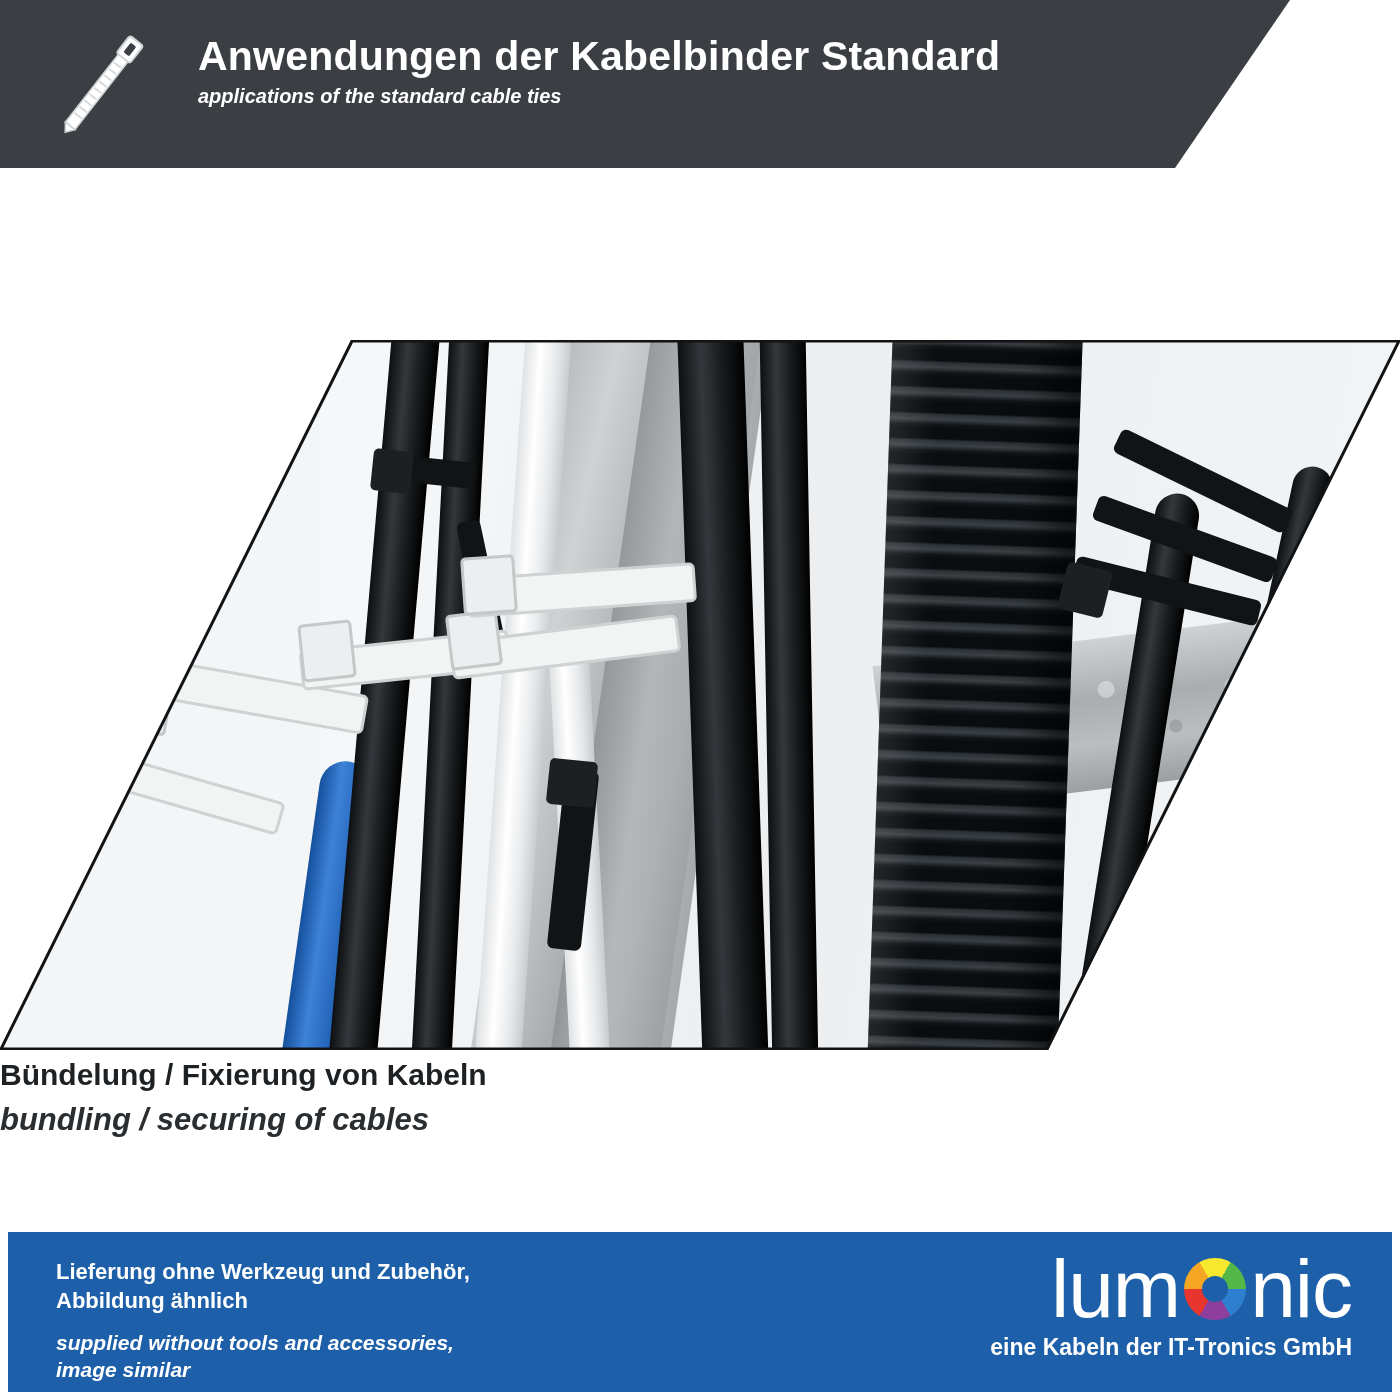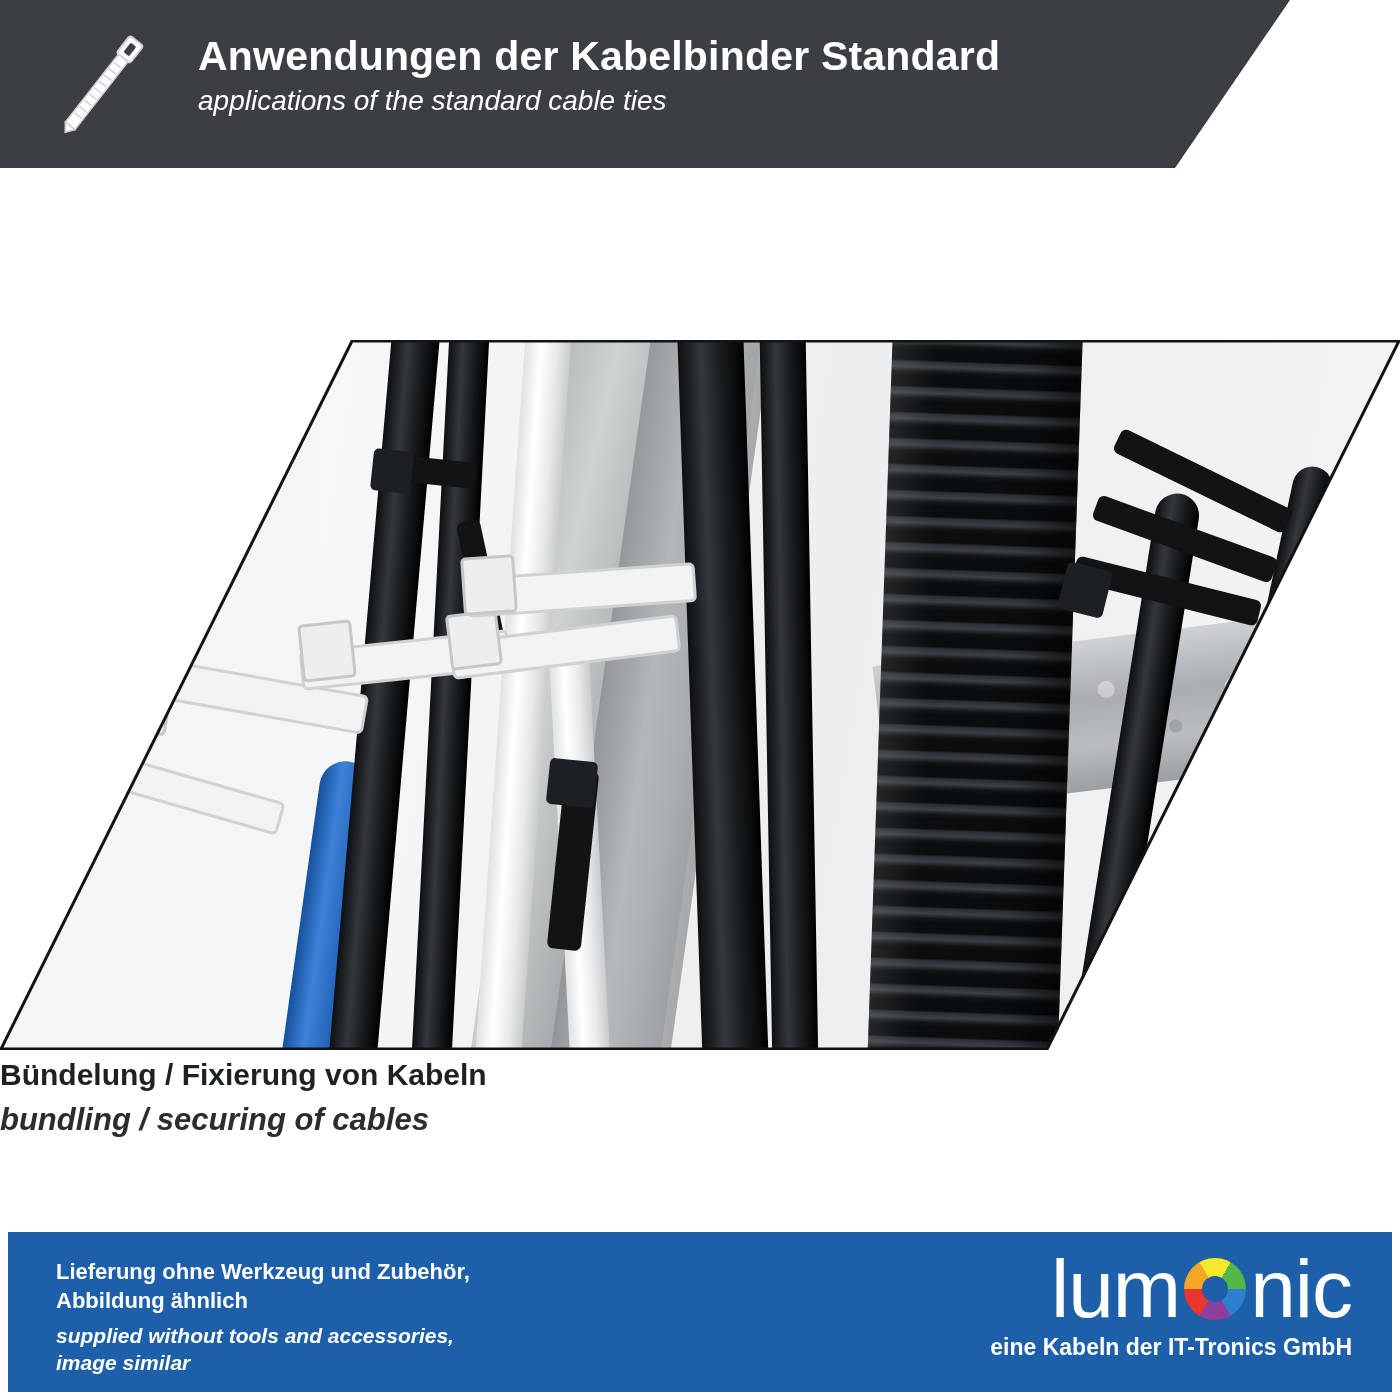--- a/index.html
+++ b/index.html
@@ -42,22 +42,22 @@
   }
   .header-title {
     color: #ffffff;
     font-size: 41px;
     font-weight: bold;
     letter-spacing: 0.2px;
     line-height: 1.18;
   }
   .header-subtitle {
     color: #ffffff;
-    font-size: 28px;
-    font-weight: normal;
+    font-size: 20px;
+    font-weight: bold;
     font-style: italic;
     line-height: 1.2;
     margin-top: 4px;
   }
 
   
   .photo-wrap {
     position: absolute;
     left: 0; top: 340px;
     width: 1400px; height: 710px;
@@ -234,21 +234,21 @@
   .fn-de {
     font-size: 22px;
     font-weight: bold;
     line-height: 1.3;
   }
   .fn-en {
     font-size: 21px;
     font-weight: bold;
     font-style: italic;
     line-height: 1.3;
-    margin-top: 7px;
+    margin-top: 14px;
   }
   .brand {
     position: absolute;
     right: 40px; top: 18px;
     text-align: left;
     color: #ffffff;
     margin-left: 44px;
   }
   .brand-word {
     font-size: 82px;

